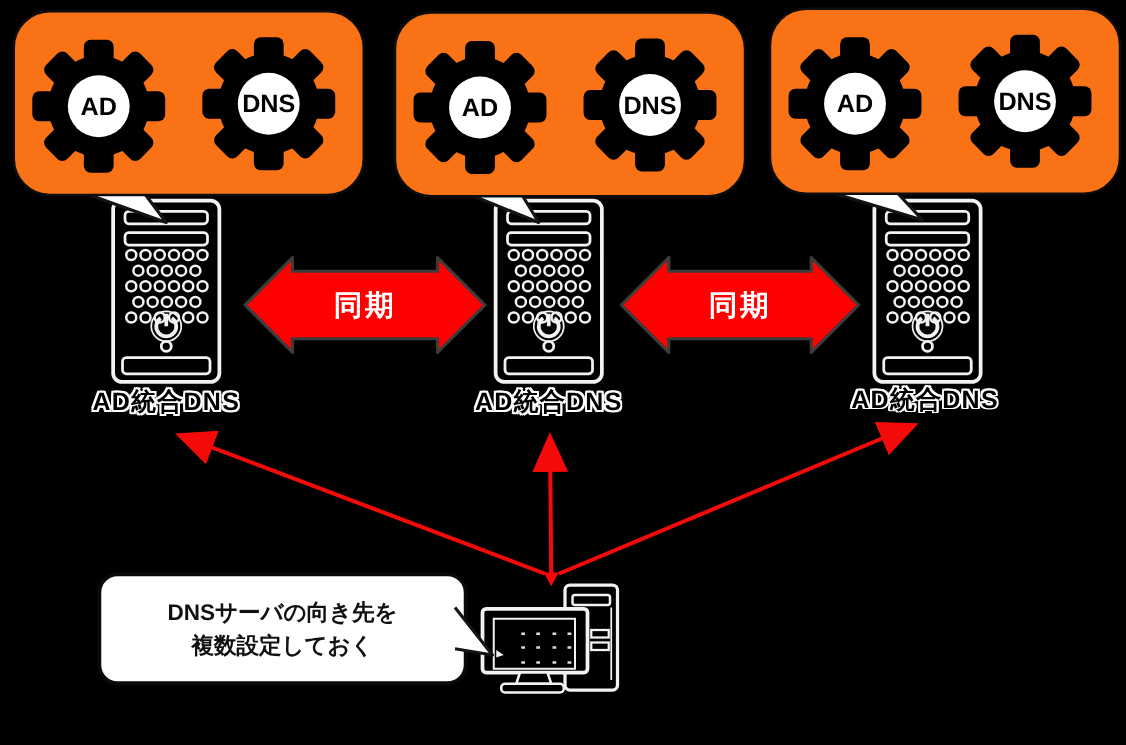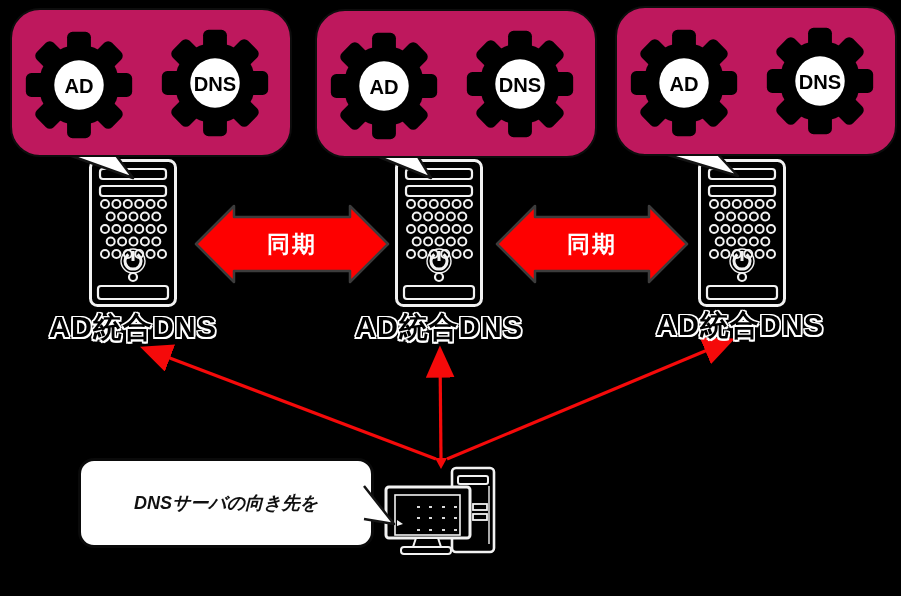--- a/index.html
+++ b/index.html
@@ -1,29 +1,29 @@
 <!DOCTYPE html>
 <html><head>
 <meta charset="utf-8">
 <style>
   html,body{margin:0;padding:0;background:#000;}
   #canvas{position:relative;width:901px;height:596px;background:#000;overflow:hidden;
           font-family:"Liberation Sans","DejaVu Sans",sans-serif;}
   .abs{position:absolute;}
-  .bubble{position:absolute;background:#be185d;border:2px solid #0d0d0d;border-radius:30px;}
+  .bubble{position:absolute;background:#f97316;border:2px solid #0d0d0d;border-radius:30px;}
   .gear{position:absolute;}
   .srv-label,.client-label{
     position:absolute;width:220px;text-align:center;
-    font-weight:bold;font-size:29px;color:#000;letter-spacing:1px;
+    font-weight:bold;font-size:20px;color:#000;letter-spacing:1px;
     text-shadow:-1.5px -1.5px 0 #fff,1.5px -1.5px 0 #fff,-1.5px 1.5px 0 #fff,1.5px 1.5px 0 #fff,
                  0 -1.5px 0 #fff,0 1.5px 0 #fff,-1.5px 0 0 #fff,1.5px 0 0 #fff;
   }
   .note{position:absolute;left:78px;top:458px;width:290px;height:84px;background:#fff;
         border:3px solid #0a0a0a;border-radius:16px;display:flex;flex-direction:column;
-        justify-content:center;align-items:center;font-style:italic;}
+        justify-content:center;align-items:center;}
   .note-line{font-weight:bold;font-size:18px;color:#111;line-height:26px;white-space:nowrap;}
   svg{display:block;}
   .sync-label{font-weight:bold;font-size:23px;fill:#fff;letter-spacing:2px;}
   .gear-text{font-weight:bold;font-size:22px;fill:#000;}
 </style>
 </head>
 <body>
 
 <div id="canvas">
 
@@ -182,18 +182,19 @@
     </svg>
   </div>
 
   <div class="srv-label" style="left:23px;top:308px;">AD統合DNS</div>
   <div class="srv-label" style="left:329px;top:308px;">AD統合DNS</div>
   <div class="srv-label" style="left:630px;top:306px;">AD統合DNS</div>
 
 
   <div class="note">
     <div class="note-line">DNSサーバの向き先を</div>
+    <div class="note-line">複数設定しておく</div>
   </div>
   <svg class="abs" style="left:0;top:0" width="901" height="596" viewBox="0 0 901 596">
     <path d="M364,486 L394,524 L364,519" fill="#fff" stroke="#141414" stroke-width="2.5" stroke-linejoin="round"></path>
   </svg>
 
 </div>
 
 </body></html>

